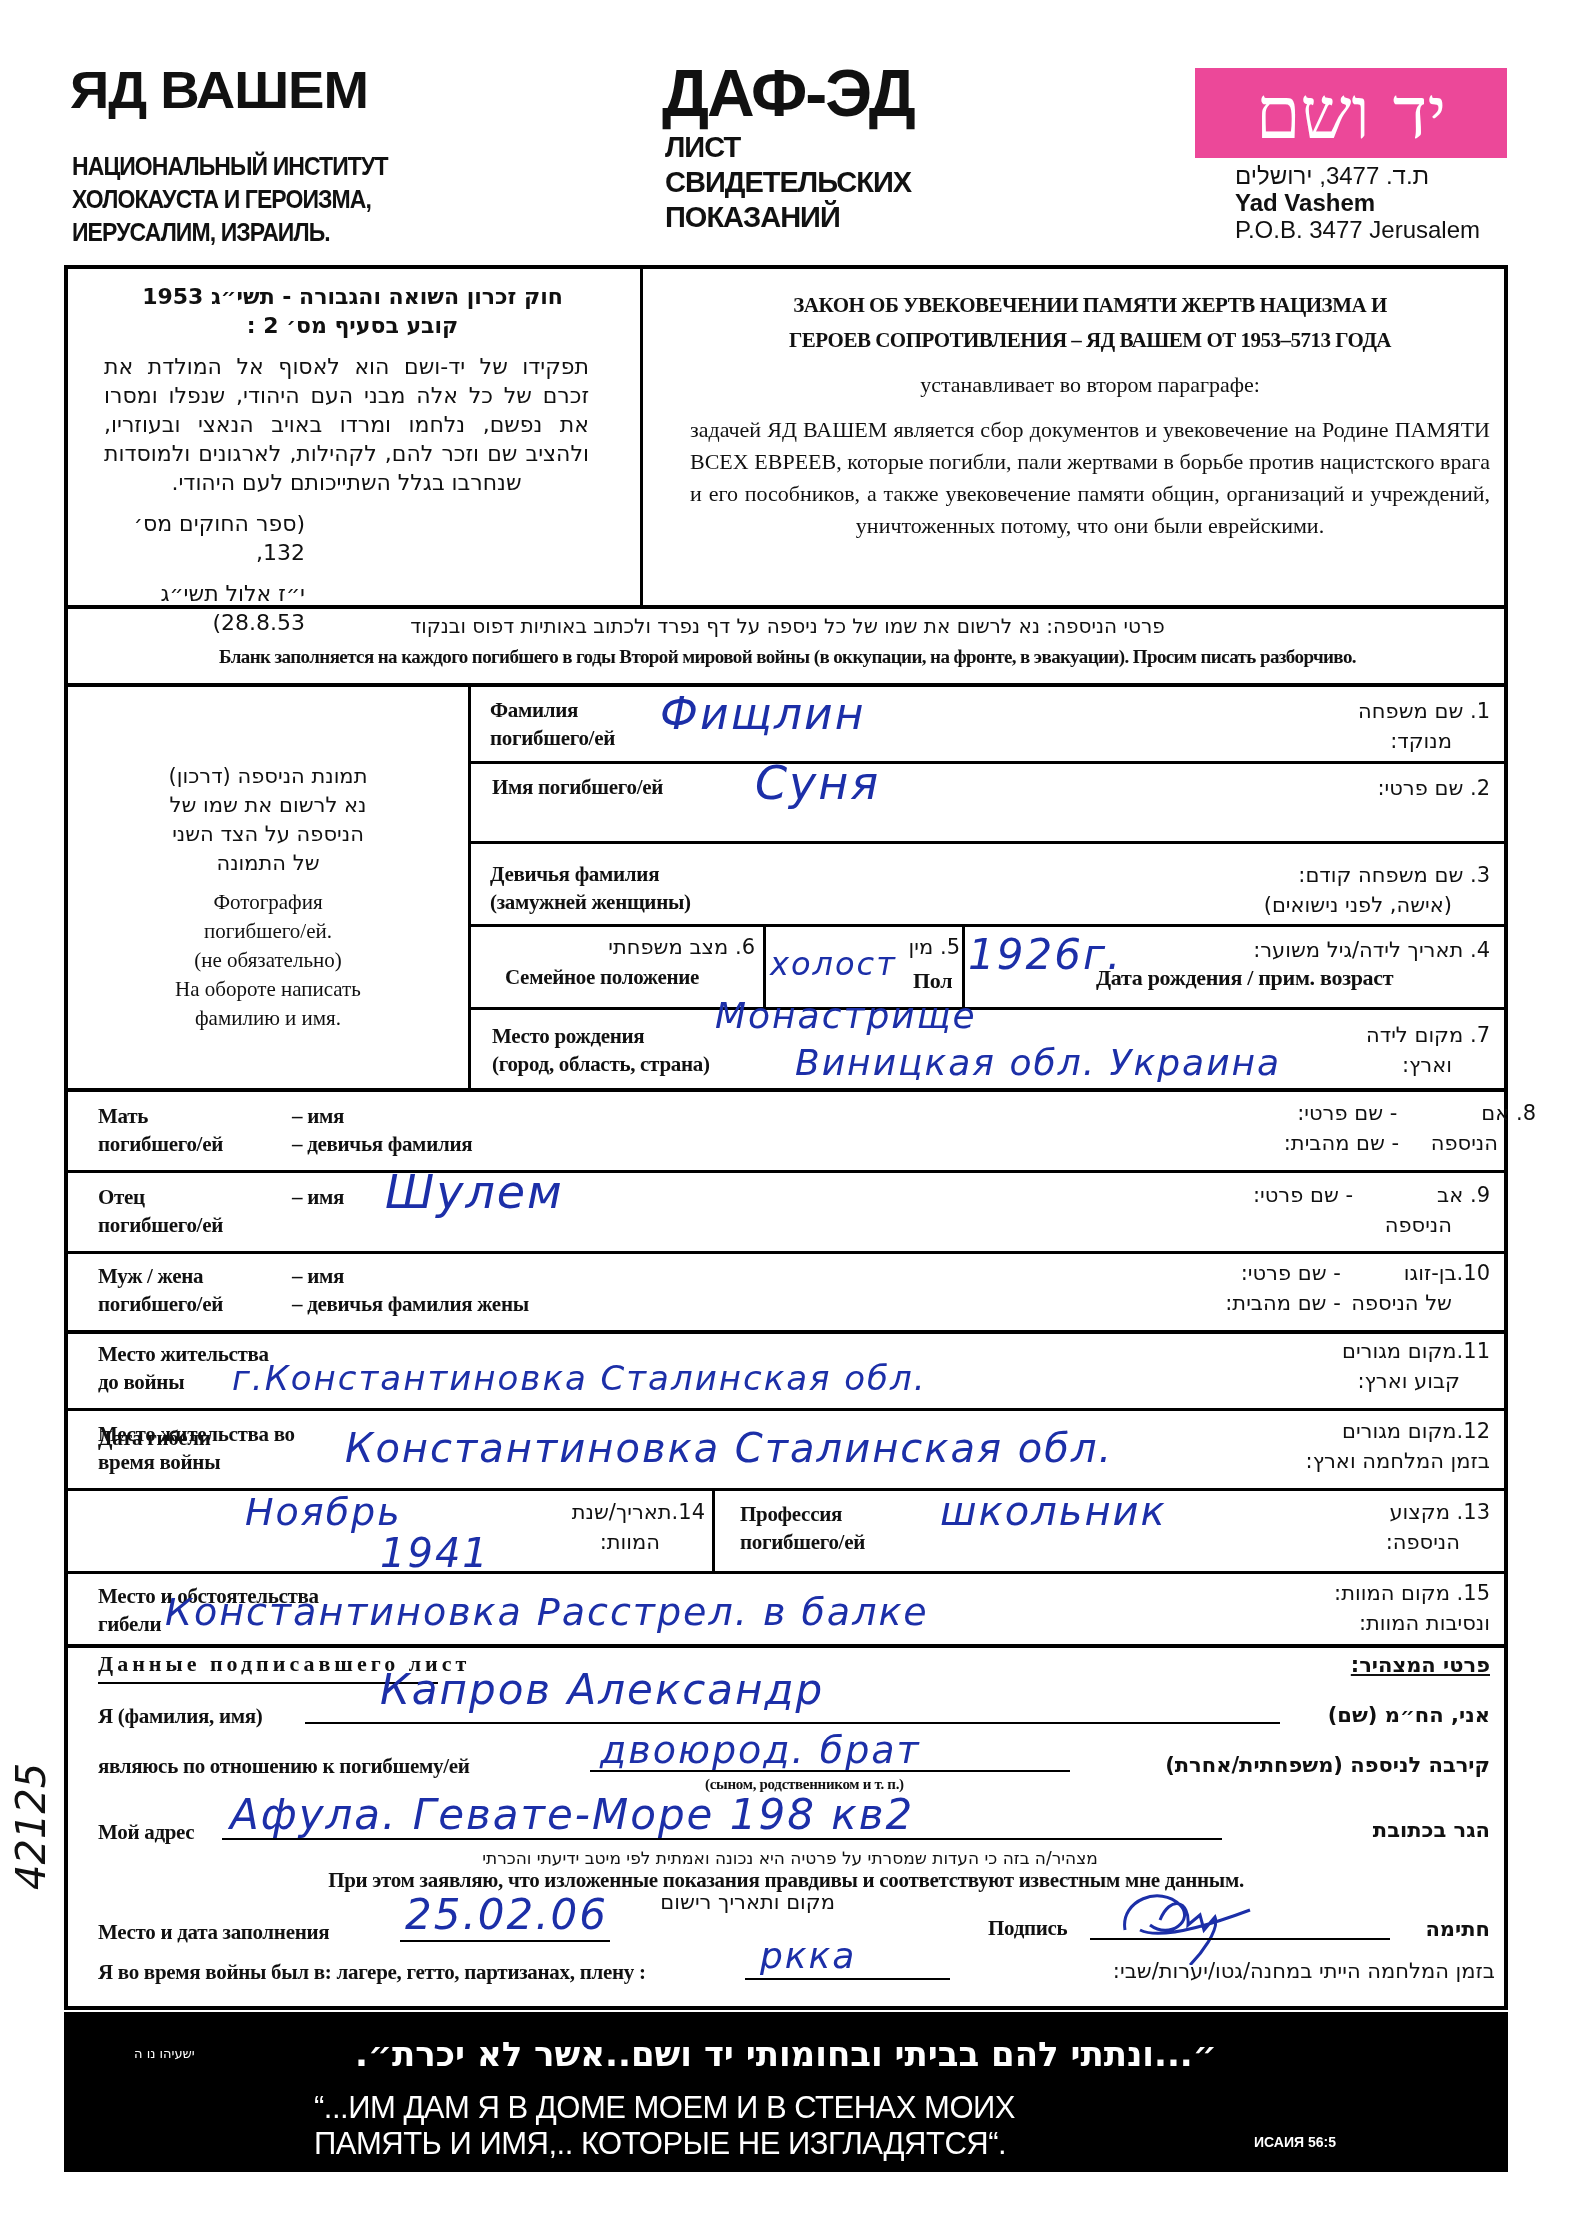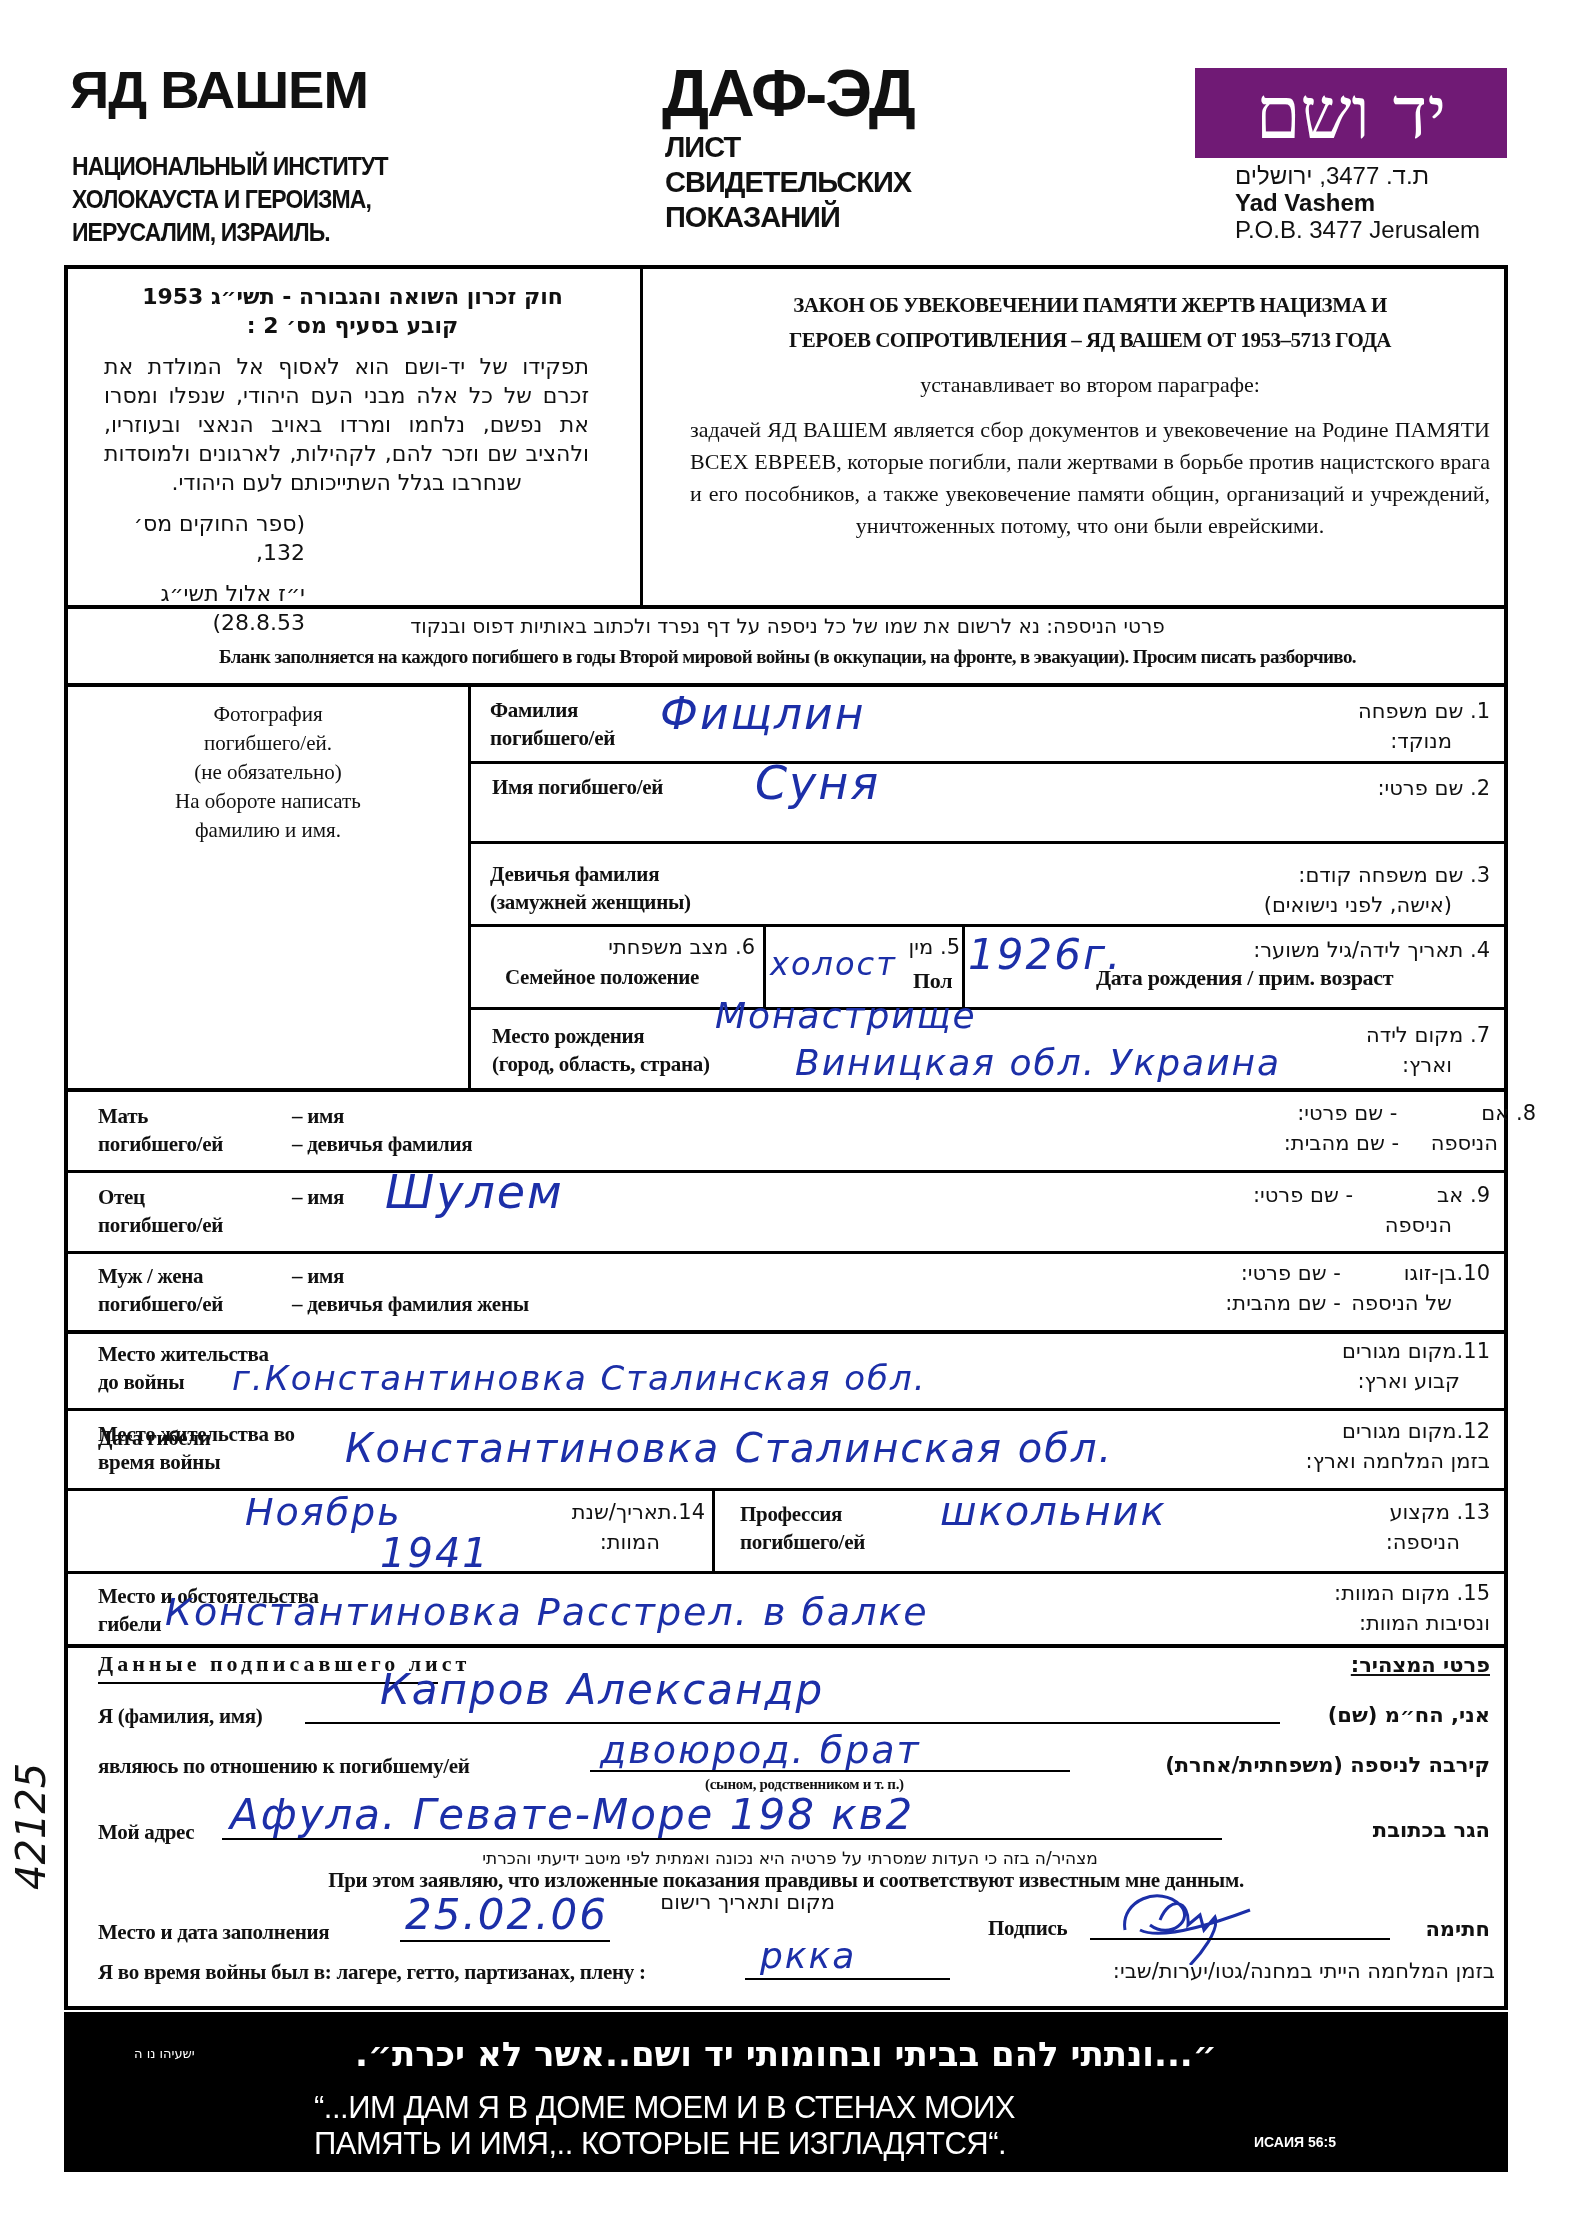--- a/index.html
+++ b/index.html
@@ -9,21 +9,21 @@
   .abs { position: absolute; }
   .sans { font-family: "Liberation Sans", sans-serif; }
   .hand { font-family: "DejaVu Sans", sans-serif; font-style: italic; color: #1c2fa8; letter-spacing: 2px; }
   .rtl { direction: rtl; unicode-bidi: plaintext; }
 
   
   .org-title { left: 70px; top: 60px; font-size: 52px; font-weight: bold; letter-spacing: -1px; transform: scaleX(1.05); transform-origin: left; }
   .org-sub { left: 72px; top: 150px; font-size: 25px; line-height: 33px; letter-spacing: -1px; font-weight: bold; transform: scaleX(0.92); transform-origin: left; }
   .form-title { left: 662px; top: 60px; font-size: 66px; font-weight: bold; letter-spacing: -2px; line-height: 66px; }
   .form-sub { left: 665px; top: 130px; font-size: 29px; font-weight: bold; line-height: 35px; letter-spacing: -1px; }
-  .logo-box { left: 1195px; top: 68px; width: 310px; width: 312px; height: 90px; background: #701a75; color: #fff; font-size: 72px; text-align: center; line-height: 90px; font-family: "DejaVu Serif", serif; }
+  .logo-box { left: 1195px; top: 68px; width: 310px; width: 312px; height: 90px; background: #ec4899; color: #fff; font-size: 72px; text-align: center; line-height: 90px; font-family: "DejaVu Serif", serif; }
   .addr { left: 1235px; top: 162px; font-size: 24px; line-height: 27px; font-weight: normal; }
   .addr .he { text-align: left; }
   .addr .b { font-weight: bold; }
 
   
   .frame { left: 64px; top: 265px; width: 1444px; height: 1745px; border: 4px solid #000; }
   .hline { position: absolute; height: 3px; background: #000; }
   .vline { position: absolute; width: 3px; background: #000; }
   .thick { height: 4px; }
 
@@ -95,20 +95,26 @@
   <div class="t">ГЕРОЕВ СОПРОТИВЛЕНИЯ – ЯД ВАШЕМ ОТ 1953–5713 ГОДА</div>
   <div class="sub">устанавливает во втором параграфе:</div>
   <div class="body">задачей ЯД ВАШЕМ является сбор документов и увековечение на Родине ПАМЯТИ ВСЕХ ЕВРЕЕВ, которые погибли, пали жертвами в борьбе против нацистского врага и его пособников, а также увековечение памяти общин, организаций и учреждений, уничтоженных потому, что они были еврейскими.</div>
 </div>
 
 <div class="abs note-he rtl">פרטי הניספה: נא לרשום את שמו של כל ניספה על דף נפרד ולכתוב באותיות דפוס ובנקוד</div>
 <div class="abs note-ru">Бланк заполняется на каждого погибшего в годы Второй мировой войны (в оккупации, на фронте, в эвакуации). Просим писать разборчиво.</div>
 <div class="hline thick" style="left:64px;top:683px;width:1444px;"></div>
 
 <div class="abs photo">
+  <div class="he rtl">
+    <div>תמונת הניספה (דרכון)</div>
+    <div>נא לרשום את שמו של</div>
+    <div>הניספה על הצד השני</div>
+    <div>של התמונה</div>
+  </div>
   <div class="ru">
     <div>Фотография</div>
     <div>погибшего/ей.</div>
     <div>(не обязательно)</div>
     <div>На обороте написать</div>
     <div>фамилию и имя.</div>
   </div>
 </div>
 <div class="vline" style="left:468px;top:685px;height:405px;"></div>
 

